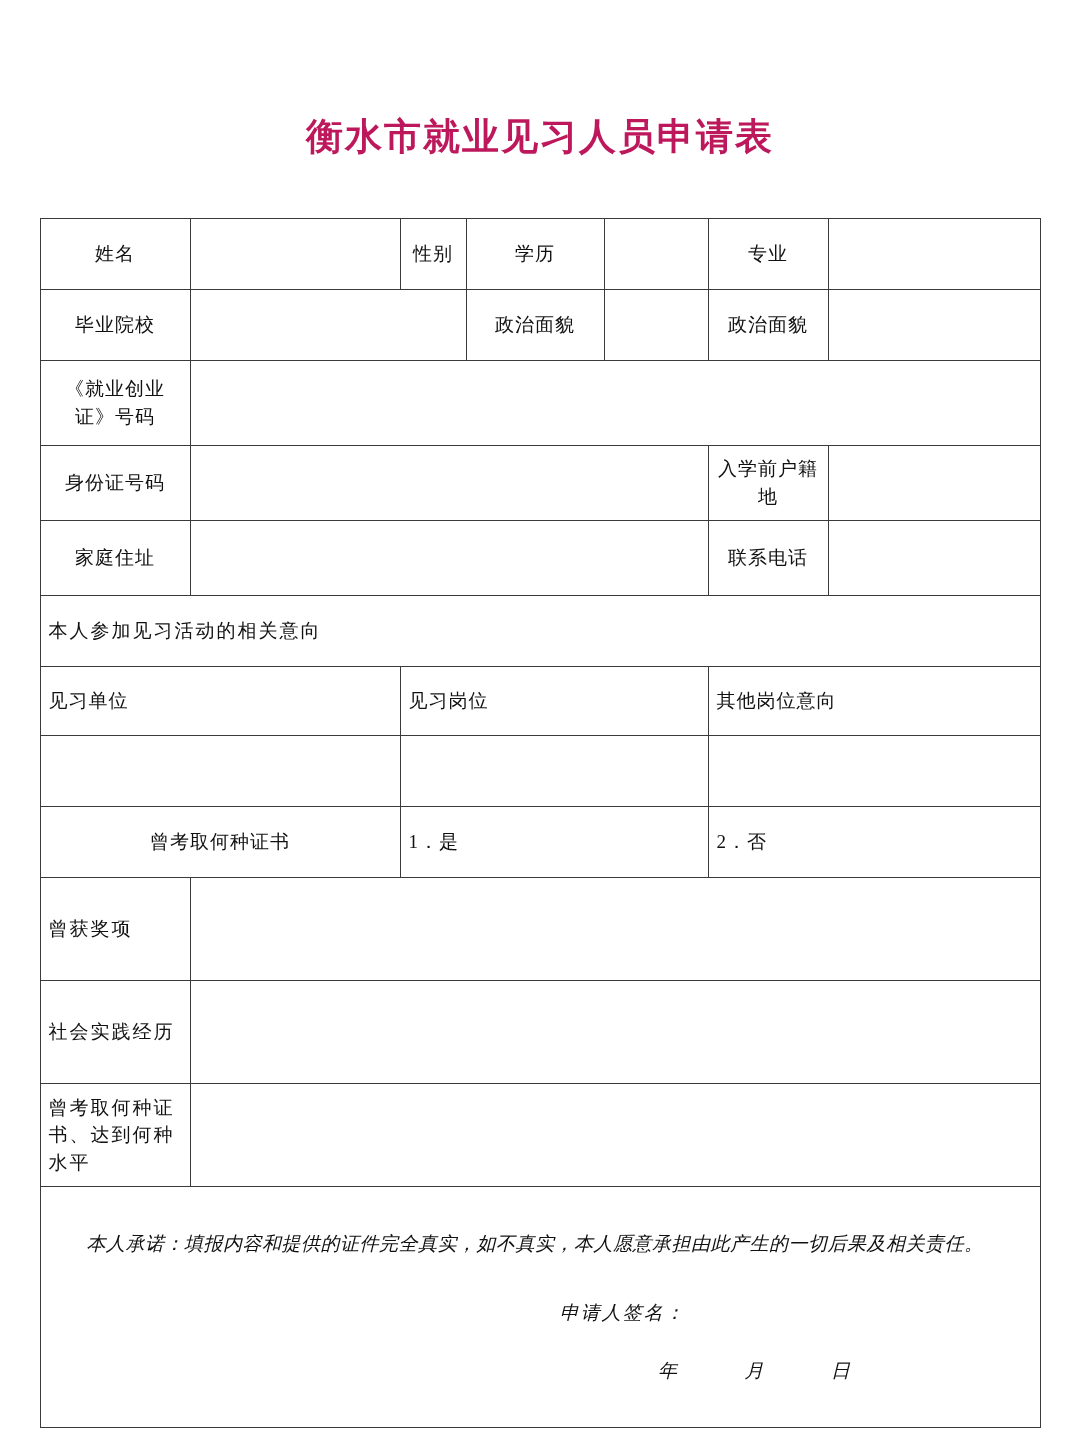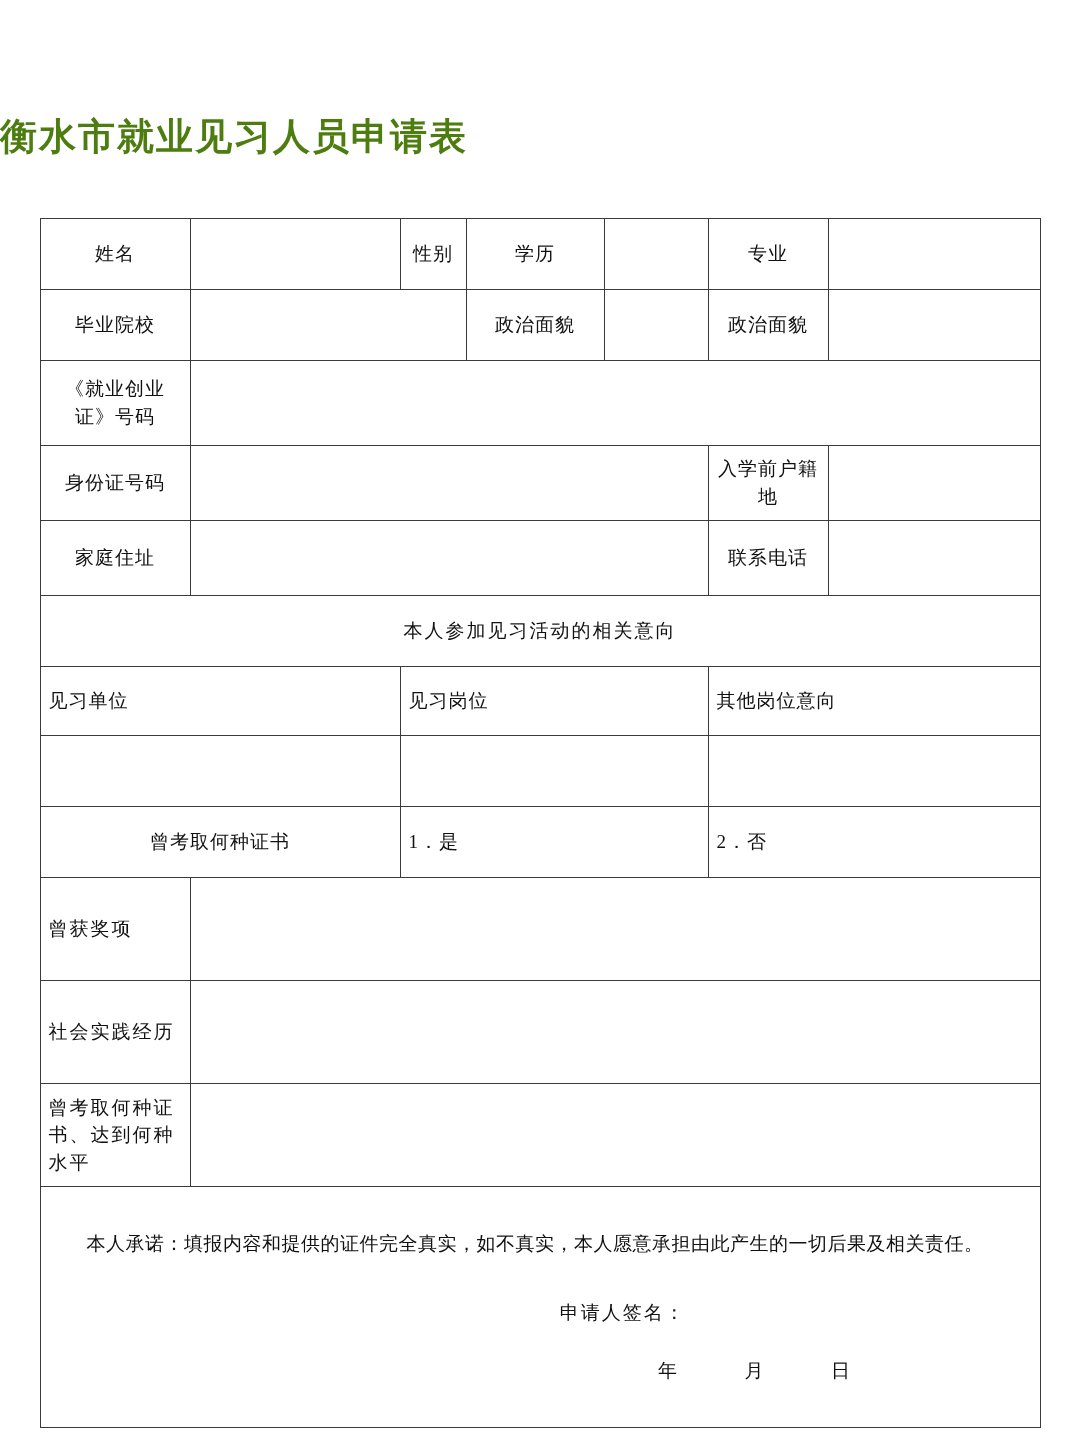--- a/index.html
+++ b/index.html
@@ -15,29 +15,29 @@
     position: relative;
   }
   .page {
     width: 1080px;
     height: 1448px;
     box-sizing: border-box;
     padding: 0;
     position: relative;
   }
   .doc-title {
-    text-align: left;
+    text-align: center;
     font-family: "DejaVu Serif", "Liberation Serif", serif;
     font-weight: bold;
     font-size: 37px;
     letter-spacing: 2px;
     margin: 0;
     padding-top: 112px;
     padding-bottom: 0;
-    color: #4d7c0f;
+    color: #be185d;
   }
   table.form {
     border-collapse: collapse;
     width: 1000px;
     margin: 56px auto 0 auto;
     table-layout: fixed;
   }
   table.form td {
     border: 1px solid #3a3a3a;
     font-size: 19px;
@@ -49,21 +49,20 @@
   .lbl {
     text-align: center;
     letter-spacing: 1px;
   }
   .blank { background: #fff; }
   .h58 { height: 58px; }
   .h62 { height: 62px; }
   .h72 { height: 72px; }
   .h90 { height: 90px; }
   .section-head {
-    text-align: center;
     font-size: 20px;
     letter-spacing: 2px;
     height: 58px;
   }
   .col-head {
     font-size: 20px;
     letter-spacing: 1px;
     height: 56px;
   }
   .opt {
@@ -74,20 +73,21 @@
   .tall-label {
     letter-spacing: 2px;
   }
   .pledge {
     font-size: 20px;
     line-height: 1.75;
     padding: 16px 18px 10px 18px;
     letter-spacing: 0.5px;
     vertical-align: top;
     text-align: left;
+    font-style: italic;
   }
   .pledge p { margin: 0; }
   .pledge .indent { text-indent: 2em; }
   .pledge .sign-line {
     margin-top: 42px;
     padding-left: 52%;
     letter-spacing: 2px;
   }
   .pledge .date-line {
     margin-top: 30px;

